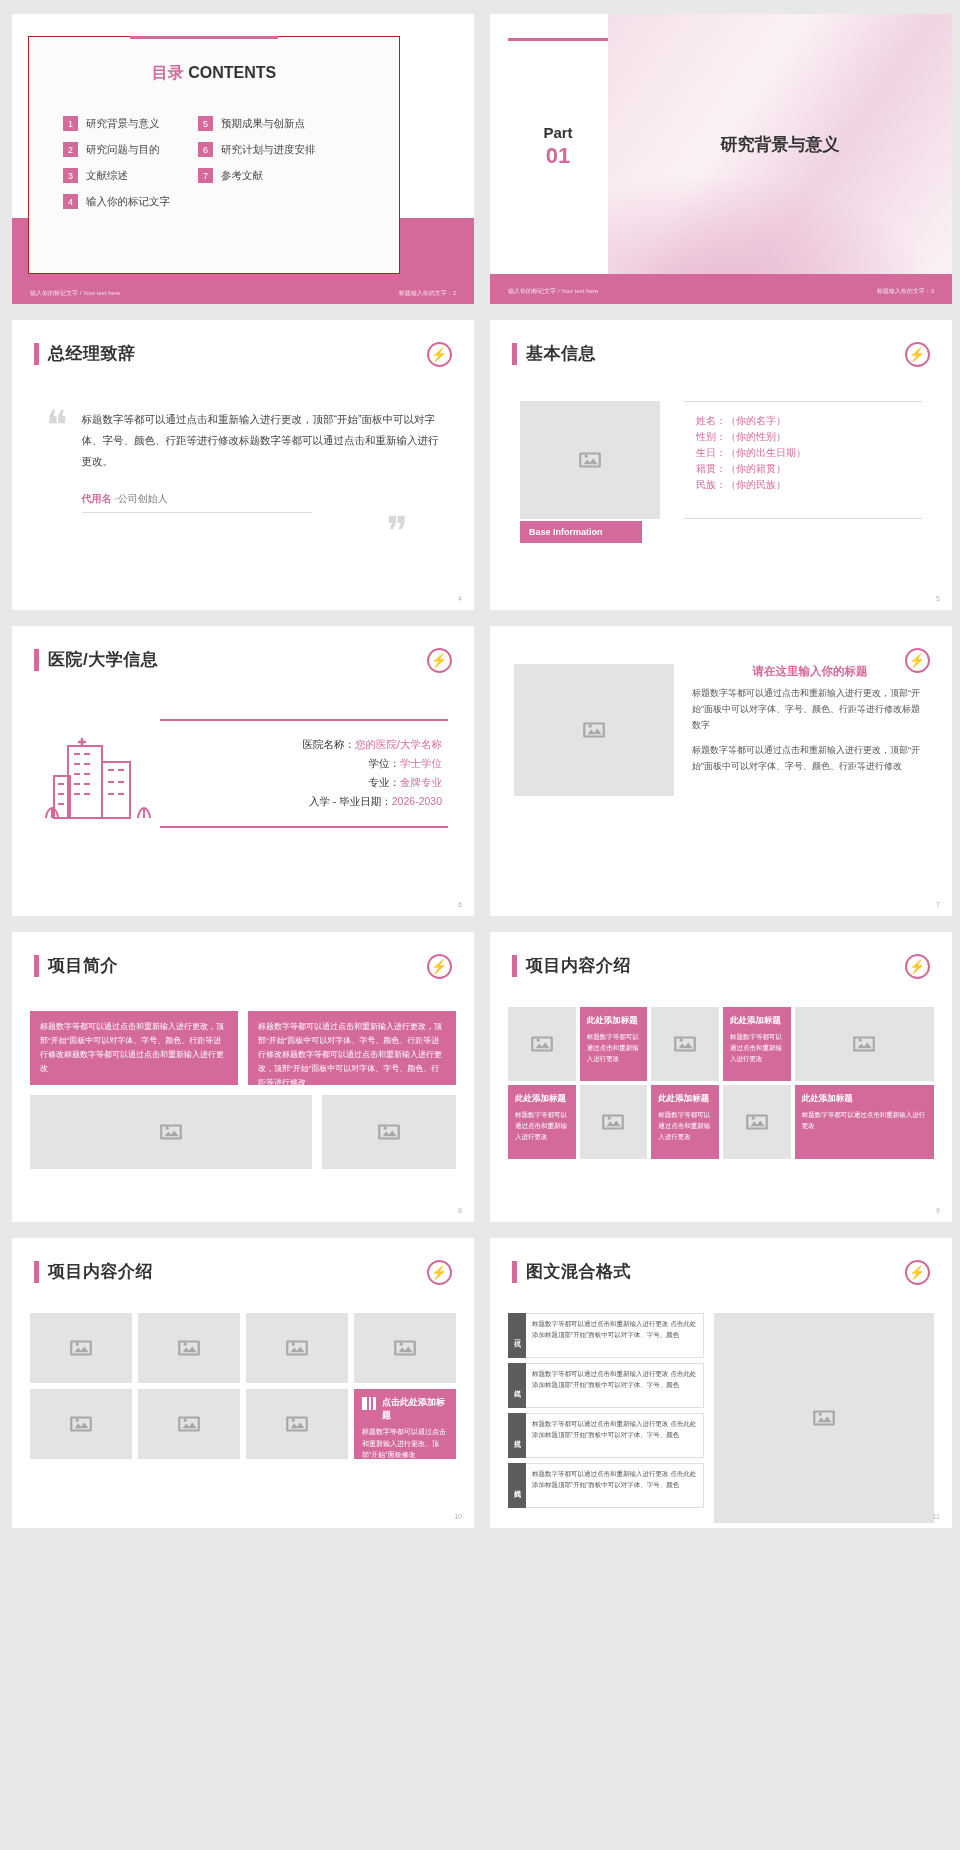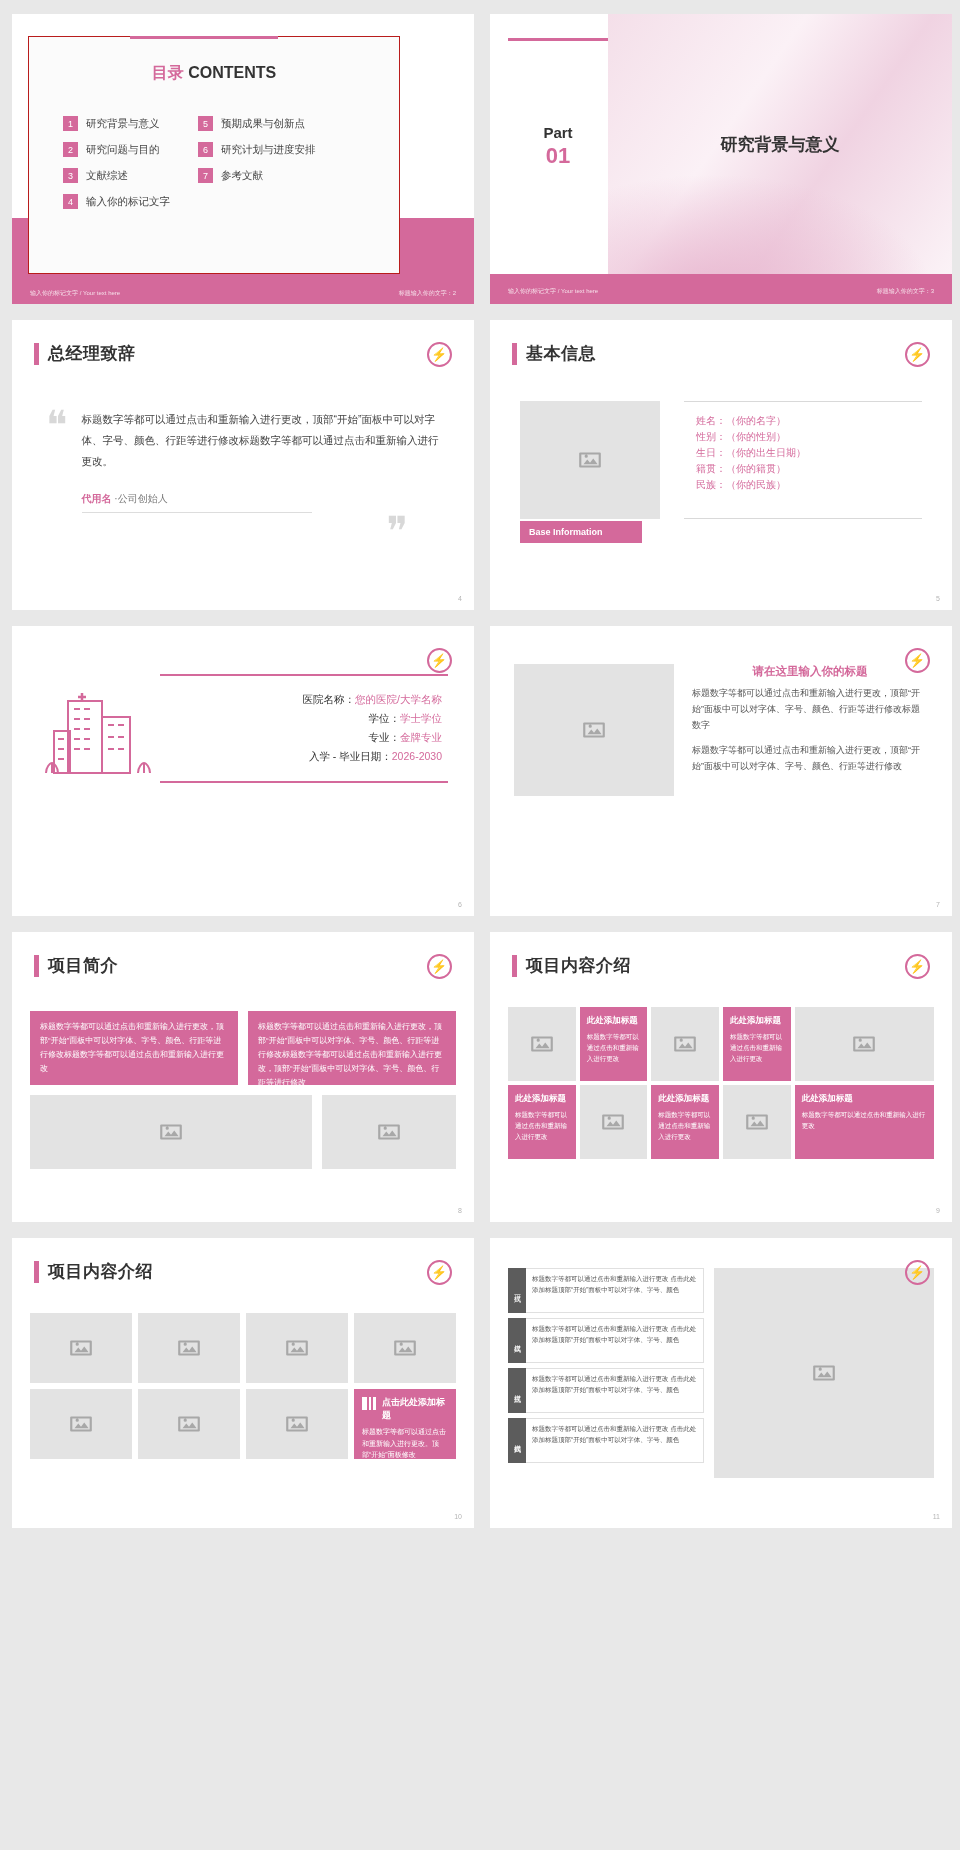--- a/index.html
+++ b/index.html
@@ -320,20 +320,24 @@
         <div class="row">性别：（你的性别）</div>
         <div class="row">生日：（你的出生日期）</div>
         <div class="row">籍贯：（你的籍贯）</div>
         <div class="row">民族：（你的民族）</div>
       </div>
     </div>
     <div class="pagenum">5</div>
   </div>
 
   <div class="slide s6">
+    <div class="s-head">
+      <div class="s-bar"></div>
+      <div class="s-title">医院/大学信息</div>
+    </div>
     <div class="s-logo">⚡</div>
     <div class="wrap">
       <div class="bldg">
         <svg viewBox="0 0 120 96" fill="none" stroke="#d4699b" stroke-width="2">
           <rect x="30" y="14" width="34" height="72"></rect>
           <rect x="64" y="30" width="28" height="56"></rect>
           <rect x="16" y="44" width="16" height="42"></rect>
           <path d="M36 22h6M46 22h6M36 32h6M46 32h6M36 42h6M46 42h6M36 52h6M46 52h6M36 62h6M46 62h6M70 38h6M80 38h6M70 50h6M80 50h6M70 62h6M80 62h6M20 52h6M20 62h6M20 72h6"></path>
           <path d="M44 6v8M40 10h8" stroke-width="2.5"></path>
           <path d="M8 86c0-6 4-10 6-10s6 4 6 10M100 86c0-6 4-10 6-10s6 4 6 10"></path>
@@ -508,20 +512,24 @@
             </svg>
         </span>
         <b>点击此处添加标题</b>
         <p>标题数字等都可以通过点击和重新输入进行更改。顶部“开始”面板修改</p>
       </div>
     </div>
     <div class="pagenum">10</div>
   </div>
 
   <div class="slide s11">
+    <div class="s-head">
+      <div class="s-bar"></div>
+      <div class="s-title">图文混合格式</div>
+    </div>
     <div class="s-logo">⚡</div>
     <div class="wrap">
       <div class="list">
         <div class="item">
           <div class="k">模式一</div>
           <div class="v">标题数字等都可以通过点击和重新输入进行更改 点击此处添加标题顶部“开始”面板中可以对字体、字号、颜色</div>
         </div>
         <div class="item">
           <div class="k">模式二</div>
           <div class="v">标题数字等都可以通过点击和重新输入进行更改 点击此处添加标题顶部“开始”面板中可以对字体、字号、颜色</div>

